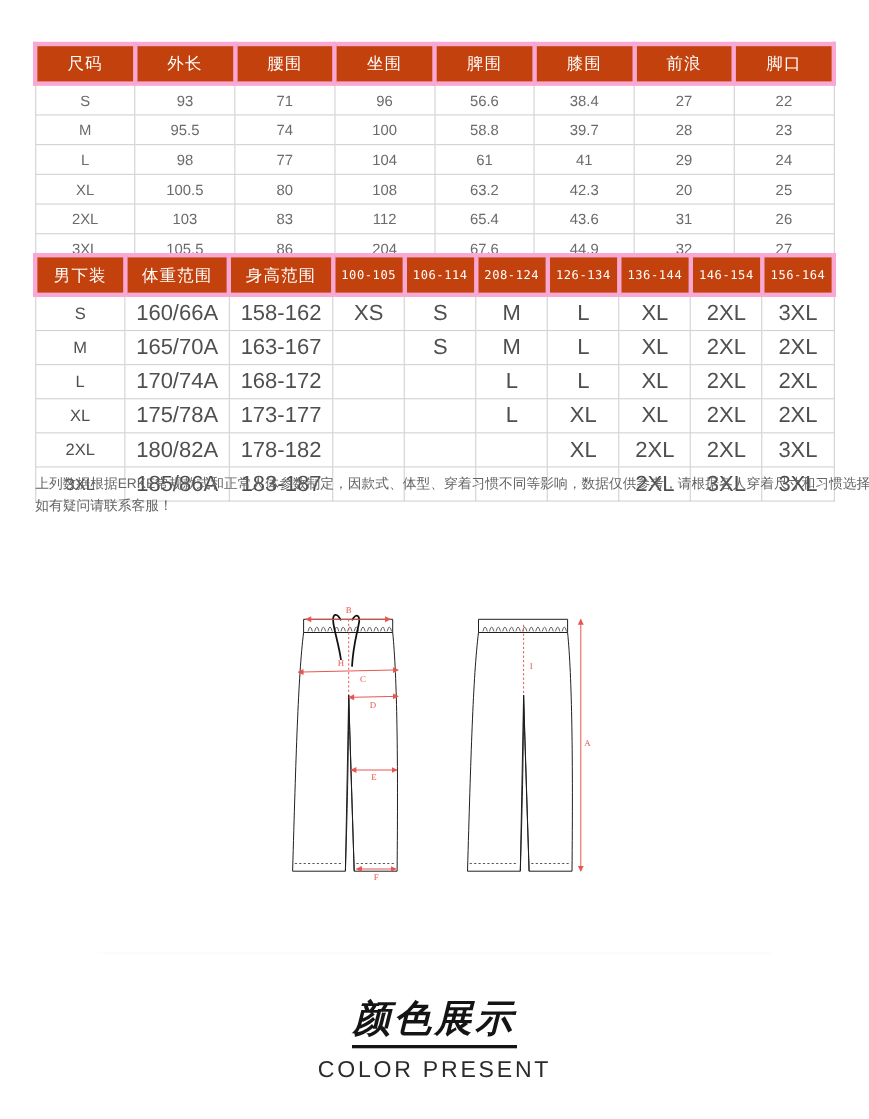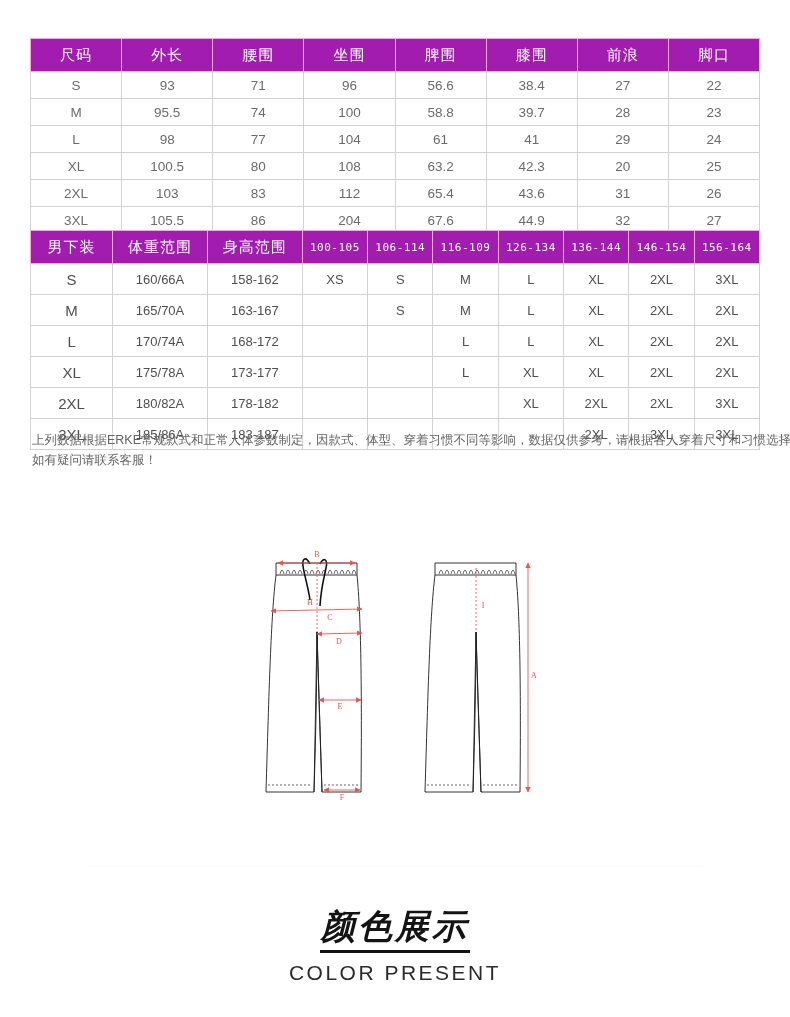--- a/index.html
+++ b/index.html
@@ -31,23 +31,23 @@
     table-layout: fixed;
   }
   table.sz td, table.sz th {
     border: 1px solid #d2d2d2;
     text-align: center;
     font-weight: normal;
     color: #6b6b6b;
     background: #ffffff;
   }
   table.sz thead th {
-    background: #a21caf;
+    background: #c2410c;
     color: #ffffff;
-    border: 1px solid #f9a8d4;
+    border: 4px solid #f9a8d4;
   }
 
   
   #size-table thead th {
     height: 30px;
     font-size: 15px;
     letter-spacing: 1px;
   }
   #size-table tbody td {
     height: 24px;
@@ -60,21 +60,21 @@
     font-size: 15px;
     letter-spacing: 1px;
   }
   #fit-table thead th.num {
     font-size: 11px;
     letter-spacing: 0.5px;
     font-family: "DejaVu Sans Mono", "Liberation Mono", monospace;
   }
   #fit-table tbody td {
     height: 28px;
-    font-size: 13px;
+    font-size: 20px;
     color: #4f4f4f;
   }
   #fit-table tbody td.lab { font-size: 15px; }
 
   
   #notes {
     position: absolute;
     left: 32px;
     top: 430px;
     width: 730px;
@@ -231,21 +231,21 @@
         <col style="width:62px">
         <col style="width:62px">
     </colgroup>
     <thead>
       <tr>
         <th>男下装</th>
         <th>体重范围</th>
         <th>身高范围</th>
         <th class="num">100-105</th>
         <th class="num">106-114</th>
-        <th class="num">116-109</th>
+        <th class="num">208-124</th>
         <th class="num">126-134</th>
         <th class="num">136-144</th>
         <th class="num">146-154</th>
         <th class="num">156-164</th>
       </tr>
     </thead>
     <tbody>
       <tr>
         <td class="lab">S</td>
         <td>160/66A</td>

